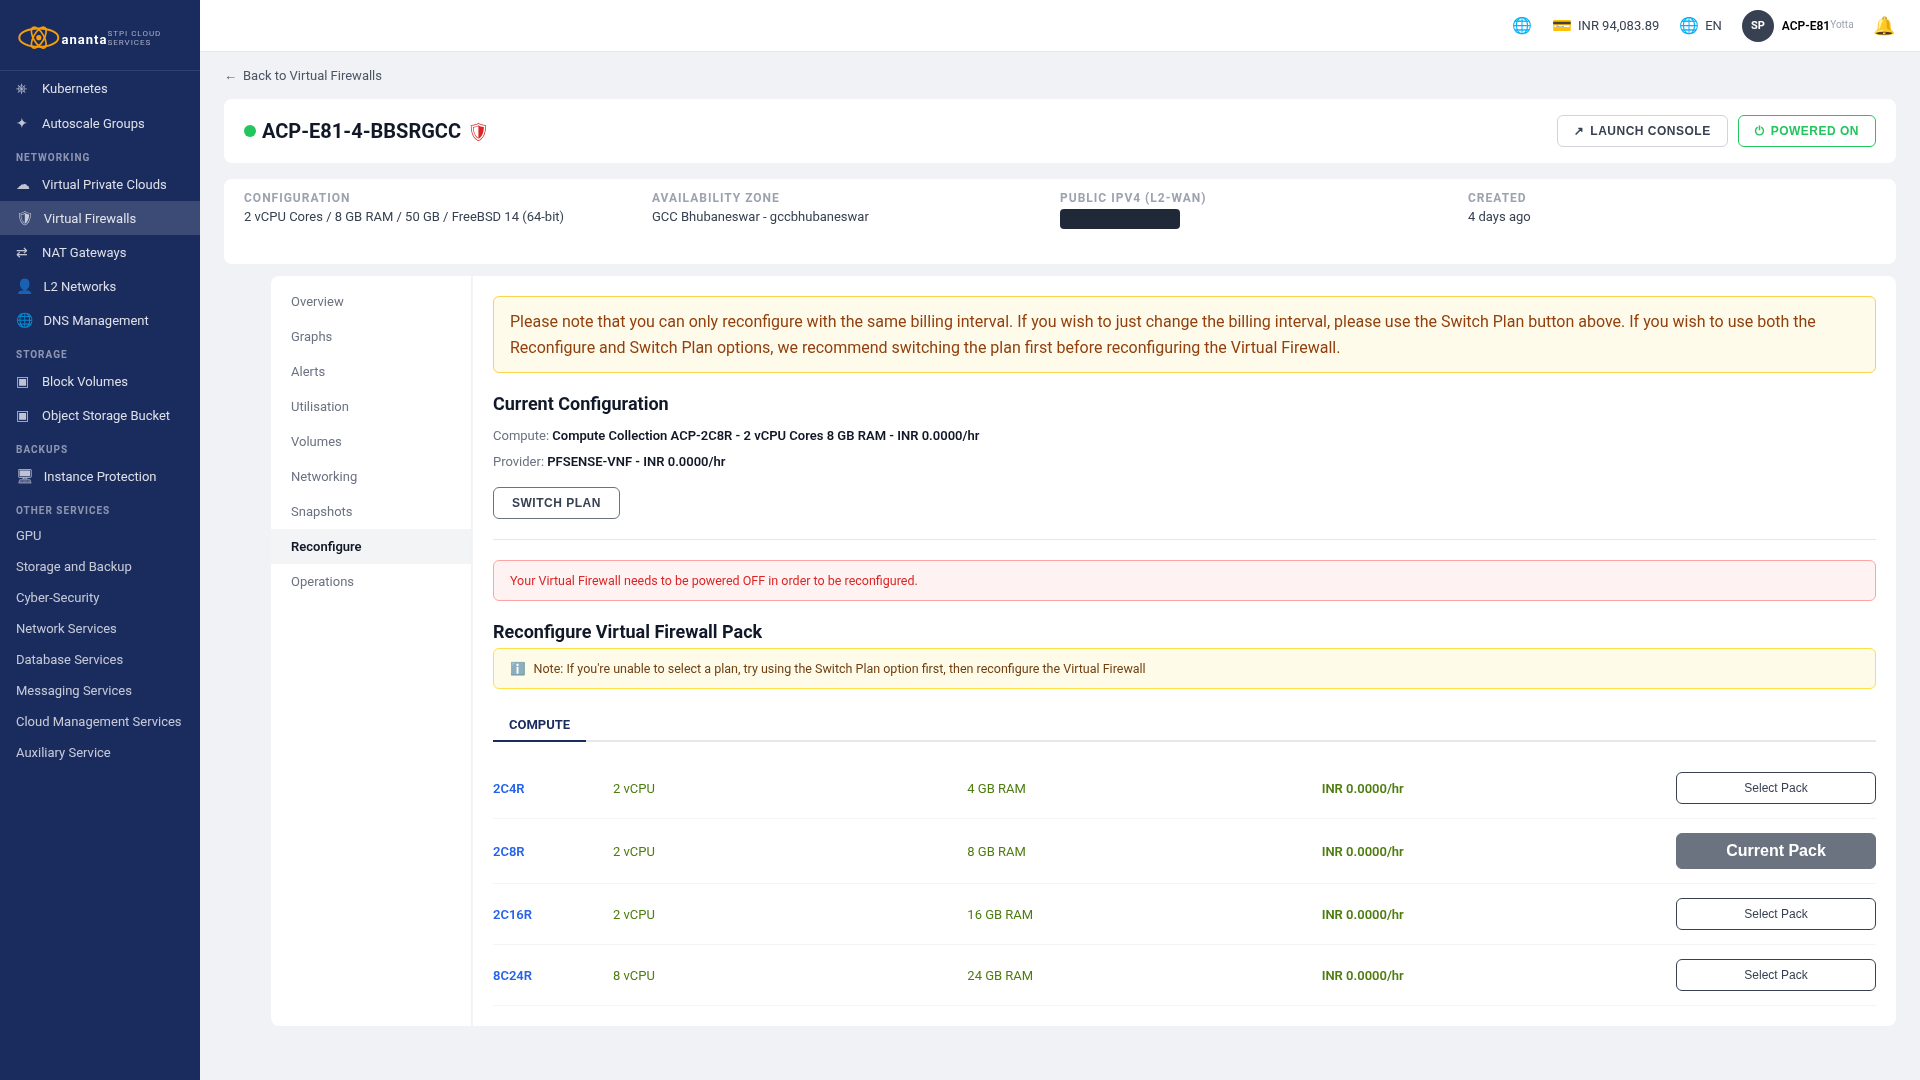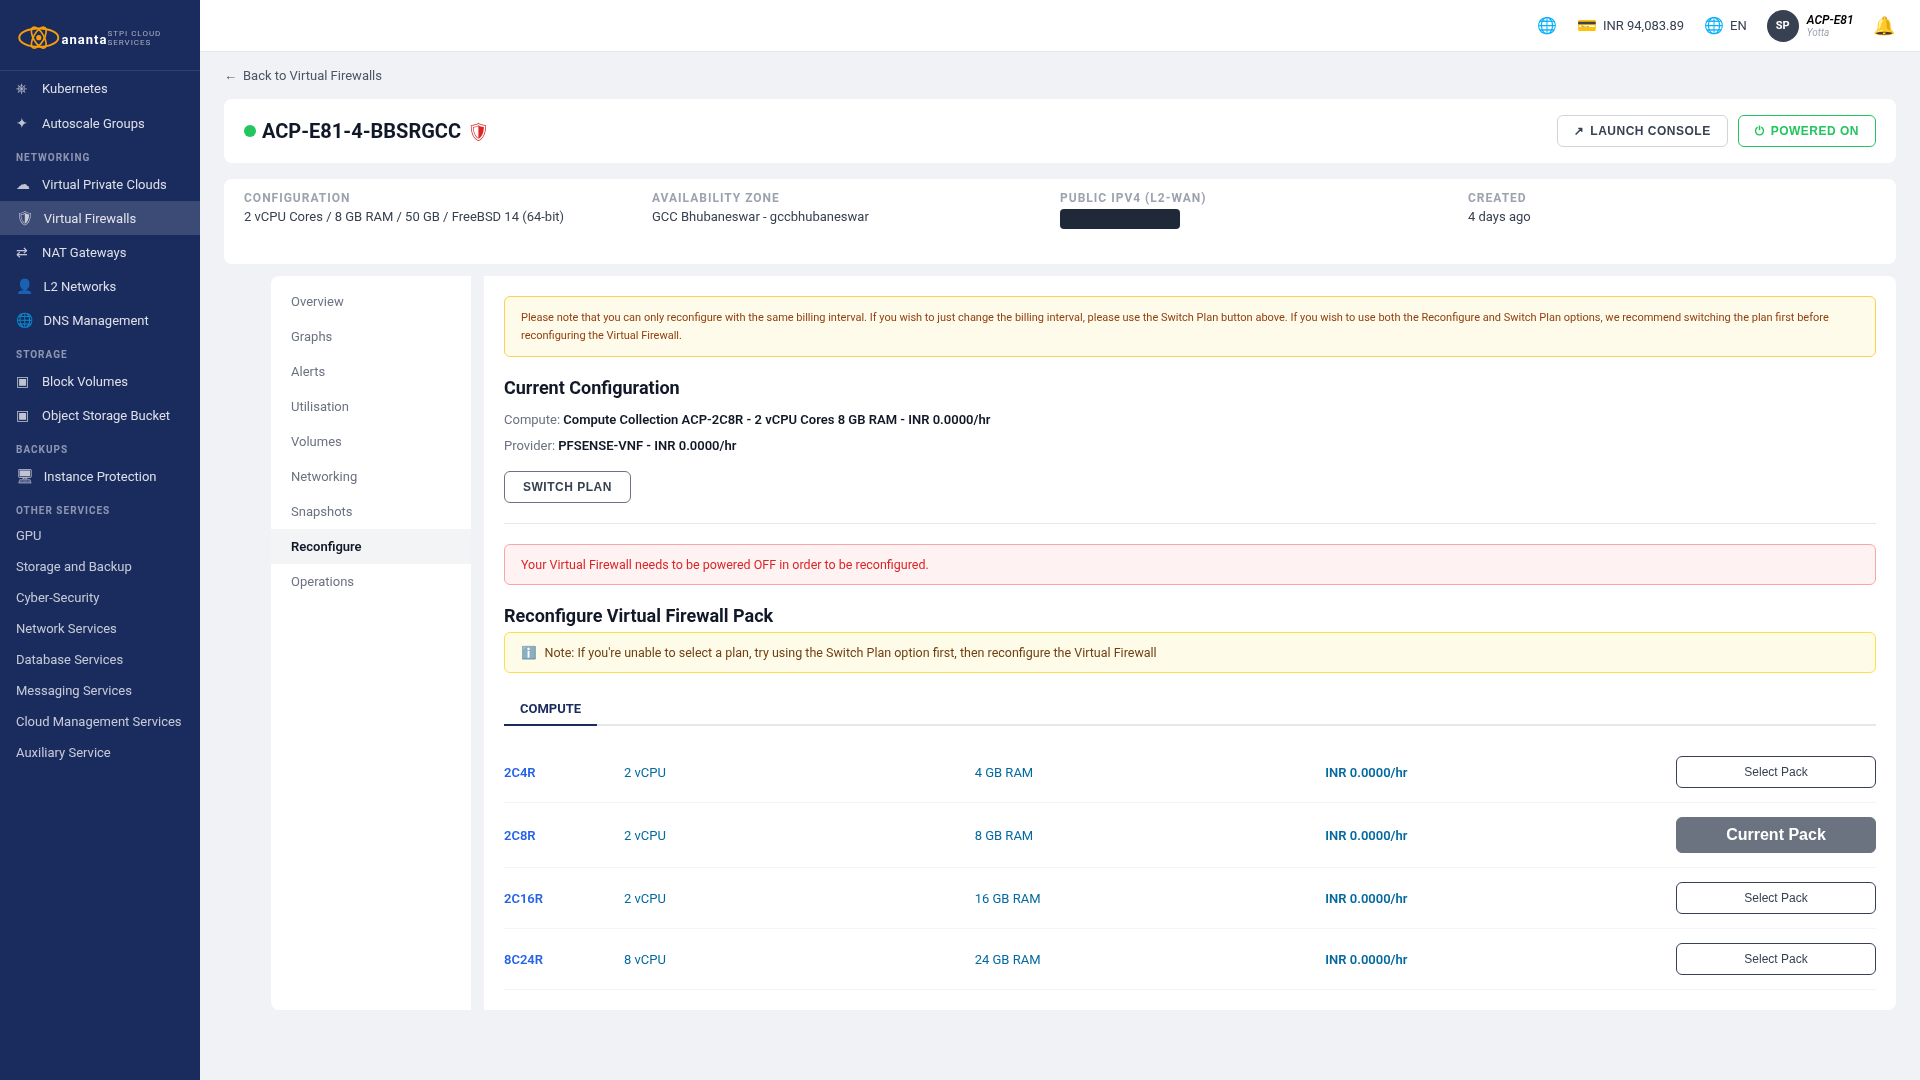--- a/index.html
+++ b/index.html
@@ -97,21 +97,21 @@
       cursor: pointer;
     }
     .topbar-icon { font-size: 16px; }
     .topbar-avatar {
       width: 32px; height: 32px;
       background: #374151;
       border-radius: 50%;
       display: flex; align-items: center; justify-content: center;
       color: #fff; font-size: 11px; font-weight: 700;
     }
-    .topbar-user { display: flex; flex-direction: column; font-style: italic; }
+    .topbar-user { display: flex; flex-direction: row; }
     .topbar-user-name { font-size: 12px; font-weight: 600; }
     .topbar-user-sub { font-size: 10px; color: #9ca3af; }
     .topbar-bell { font-size: 18px; color: #6b7280; cursor: pointer; }
 
     
     .content {
       flex: 1;
       overflow-y: auto;
       padding: 16px 24px;
     }
@@ -214,21 +214,21 @@
       border-radius: 4px;
       height: 20px;
       width: 120px;
       display: inline-block;
     }
 
     
     .detail-layout {
       display: grid;
       grid-template-columns: 200px 1fr;
-      gap: 12px;
+      gap: 1px;
       padding-left: 47px;
     }
 
     .detail-tabs {
       background: #fff;
       border-radius: 8px 0 0 8px;
       padding: 8px 0;
     }
     .detail-tab {
       padding: 10px 20px;
@@ -249,21 +249,21 @@
       padding: 20px;
       flex: 1;
     }
 
     
     .alert-warning {
       background: #fffbeb;
       border: 1px solid #fcd34d;
       border-radius: 6px;
       padding: 12px 16px;
-      font-size: 11px;
+      font-size: 16px;
       color: #92400e;
       margin-bottom: 20px;
       line-height: 1.6;
     }
     .alert-error {
       background: #fef2f2;
       border: 1px solid #fca5a5;
       border-radius: 6px;
       padding: 12px 16px;
       font-size: 12.5px;
@@ -352,21 +352,21 @@
       border-bottom: 1px solid #f3f4f6;
     }
     .pack-name {
       color: #2563eb;
       font-size: 13px;
       font-weight: 600;
       cursor: pointer;
     }
     .pack-vcpu, .pack-ram, .pack-price {
       font-size: 13px;
-      color: #0369a1;
+      color: #4d7c0f;
     }
     .pack-price { font-weight: 600; }
     .btn-select-pack {
       border: 1.5px solid #374151;
       background: #fff;
       border-radius: 6px;
       padding: 8px 0;
       font-size: 12px;
       font-weight: 400;
       color: #374151;

